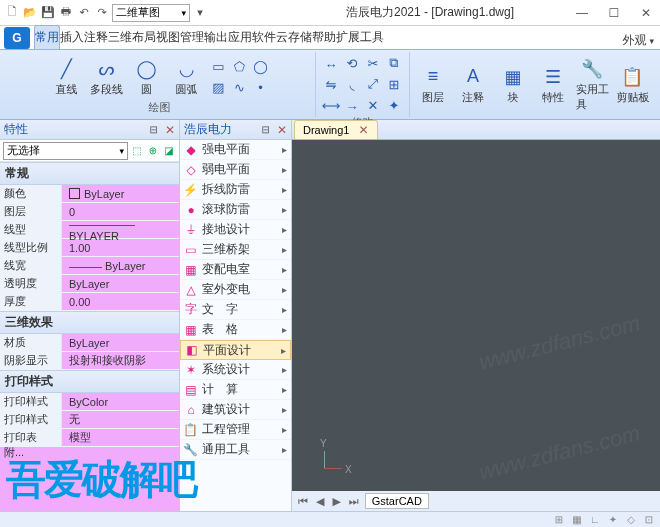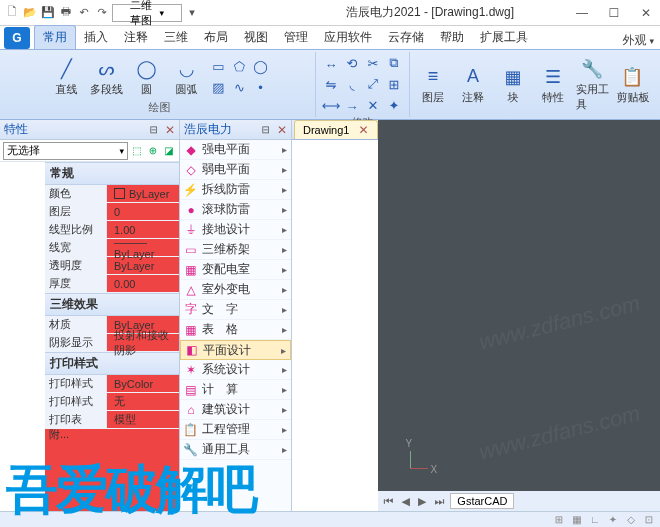--- a/index.html
+++ b/index.html
@@ -1,76 +1,76 @@
 <!DOCTYPE html>
 <html><head>
 <meta charset="utf-8">
 <style>
 * { box-sizing: border-box; margin: 0; padding: 0; font-family: "Microsoft YaHei", sans-serif; }
 body { width: 660px; height: 527px; overflow: hidden; background: #fff; position: relative; }
 
 .titlebar { height: 26px; background: #fff; display: flex; align-items: center; padding: 0 4px; border-bottom: 1px solid #d0d0d0; }
 .qat { display: flex; align-items: center; gap: 2px; flex: 1; }
 .qat-icon { width: 16px; height: 16px; font-size: 11px; color: #555; display: inline-flex; align-items: center; justify-content: center; cursor: pointer; }
-.qat-dropdown { width: 70px; height: 18px; border: 1px solid #aaa; font-size: 11px; display: flex; align-items: center; padding: 0 17px; }
+.qat-dropdown { width: 78px; height: 18px; border: 1px solid #aaa; font-size: 11px; display: flex; align-items: center; padding: 0 3px; }
 .title-center { flex: 1; text-align: center; font-size: 12px; color: #333; }
 .window-controls { display: flex; gap: 12px; }
 .win-btn { width: 20px; height: 20px; font-size: 12px; color: #555; display: inline-flex; align-items: center; justify-content: center; cursor: pointer; }
 
 .ribbon-tabs { height: 24px; display: flex; align-items: flex-end; padding-left: 4px; background: #fff; border-bottom: 1px solid #97b4e0; }
 .app-logo { width: 26px; height: 22px; background: #1976d2; border-radius: 3px; color: #fff; font-weight: bold; font-size: 12px; display: inline-flex; align-items: center; justify-content: center; margin-right: 4px; }
-.rtab { padding: 3px 8px; font-size: 12px; color: #333; cursor: pointer; margin-top: 24px; }
+.rtab { padding: 3px 0; font-size: 12px; color: #333; cursor: pointer; margin-top: 24px; }
 .rtab.active { background: #cfe0f7; border: 1px solid #97b4e0; border-bottom: none; border-radius: 3px 3px 0 0; color: #1355b0; }
 .appearance-drop { margin-left: auto; margin-right: 6px; font-size: 12px; color: #444; cursor: pointer; display:flex; align-items:center; gap:3px;}
 
 .ribbon-content { height: 70px; background: linear-gradient(#e1ecfc,#cfe0f7); border-bottom: 1px solid #97b4e0; display: flex; padding: 2px 4px; }
 .rpanel { border-right: 1px solid #b8cdee; display: flex; flex-direction: column; align-items: center; padding: 2px 6px; }
 .rpanel-body { display: flex; gap: 6px; flex: 1; align-items: center; }
 .rlarge { width: 34px; display: flex; flex-direction: column; align-items: center; font-size: 11px; color: #333; cursor: pointer; gap:1px;}
 .rlarge .ic { width: 24px; height: 24px; display: inline-flex; align-items: center; justify-content: center; font-size: 18px; color: #2a5db0; }
 .rsmall-grid { display: grid; grid-template-columns: repeat(3, 18px); grid-auto-rows: 18px; gap: 3px; }
 .rsmall { width: 18px; height: 18px; font-size: 13px; color: #2a5db0; display: inline-flex; align-items: center; justify-content: center; cursor: pointer; }
 .rpanel-title { font-size: 11px; color: #555; margin-top: 1px; }
 
 .workspace { display: flex; height: 391px; }
 .panel-col { display: flex; flex-direction: column; border-right: 1px solid #bcd; }
 .panel-head { height: 20px; background: linear-gradient(#e7eefb,#d6e4f8); display: flex; align-items: center; justify-content: space-between; padding: 0 4px; font-size: 12px; color: #1355b0; border-bottom: 1px solid #bcd;}
 .panel-sel-bar { height: 22px; display: flex; align-items: center; gap: 2px; padding: 2px 3px; border-bottom: 1px solid #dde6f3; }
 .sel-combo { flex:1; height: 18px; border: 1px solid #999; display: flex; align-items: center; padding: 0 3px; font-size: 11px; }
 .sel-mini { width:14px; height:14px; font-size:10px; color:#0a5; display:inline-flex; align-items:center; justify-content:center; cursor:pointer;}
-.prop-scroll { flex:1; overflow-y: auto; background:#ef4444;margin-left:45px; }
+.prop-scroll { flex:1; overflow-y: auto; background:#f0abfc; }
 .prop-group { background: linear-gradient(#e7eefb,#d6e4f8); font-size: 12px; font-weight: bold; color:#333; padding:2px 5px; border-top:1px solid #c0d0e8; border-bottom:1px solid #c0d0e8;}
 .prop-row { display: flex; font-size: 11px; height: 18px; }
 .prop-name { width: 62px; padding:1px 4px; color:#333; background:#eef3fb; border-right:1px solid #dde6f3; border-bottom:1px solid #eef3fb;}
 .prop-val { flex:1; padding:1px 7px; color:#333; border-bottom:1px solid #eef3fb; display:flex; align-items:center;}
 .bylayer-box { display:inline-block; width:11px; height:11px; border:1px solid #333; margin-right:4px;}
 
 .menu-list { flex:1; overflow-y:auto; background:#f8fbff; }
 .mitem { height: 20px; display: flex; align-items: center; gap: 4px; padding: 0 4px; font-size: 12px; color:#333; cursor:pointer; border-bottom:1px solid #eef3fb; justify-content: space-between;}
 .mitem .ml { display:flex; align-items:center; gap:4px; }
 .mitem .mic { width:14px; height:14px; font-size:12px; color:#d28; display:inline-flex; align-items:center; justify-content:center;}
 .mitem.sel { background:#fff0c8; border:1px solid #e5c87a; }
 .mitem .arr { font-size:10px; color:#666; }
 
-.canvas-area { flex:1; display:flex; flex-direction:row; }
+.canvas-area { flex:1; display:flex; flex-direction:column; }
 .doc-tab-bar { height:20px; background:linear-gradient(#e7eefb,#d6e4f8); display:flex; align-items:flex-end; padding-left:2px; border-bottom:1px solid #a0b8e0;}
 .doc-tab { padding:2px 8px; font-size:11px; background:#fff7d9; border:1px solid #d7c88a; border-bottom:none; border-radius:3px 3px 0 0; cursor:pointer;}
 .canvas { flex:1; background: #4a5258; position:relative; }
 .axis-y { position:absolute; left:32px; bottom:42px; width:1px; height:18px; background:#7a8;}
 .axis-x { position:absolute; left:32px; bottom:42px; height:1px; width:18px; background:#a55;}
 .axis-lbl-y { position:absolute; left:28px; bottom:62px; color:#999; font-size:10px;}
 .axis-lbl-x { position:absolute; left:53px; bottom:36px; color:#999; font-size:10px;}
 .canvas-tabs { position:absolute; left:0; bottom:0; right:0; height:20px; background:#e7eefb; display:flex; align-items:center; padding:0 4px; font-size:11px; gap:4px;}
 .ctab { padding:1px 6px; background:#fff; border:1px solid #bbb; cursor:pointer;}
 .nav-btn { padding:0 2px; color:#666; cursor:pointer;}
 
 .status-bar { height:16px; background:#e7eefb; border-top:1px solid #bcd; display:flex; align-items:center; justify-content:flex-end; padding:0 4px; font-size:10px; color:#444; gap:4px;}
 .status-icon { width:14px; height:14px; font-size:10px; color:#888; display:inline-flex; align-items:center; justify-content:center;}
 
-.watermark { position:absolute; left:6px; bottom:12px; font-size:52px; font-weight:900; color:#0099e5; letter-spacing:-2px; line-height:1; font-family:"SimHei","Microsoft YaHei",sans-serif; z-index:100; }
+.watermark { position:absolute; left:6px; bottom:28px; font-size:40px; font-weight:900; color:#0099e5; letter-spacing:-2px; line-height:1; font-family:"SimHei","Microsoft YaHei",sans-serif; z-index:100; }
 .watermark2 { position:absolute; right:18px; top:190px; transform:rotate(-14deg); font-size:22px; font-style:italic; color:rgba(255,255,255,0.06); font-family:Arial; z-index:3; pointer-events:none;}
 .watermark3 { position:absolute; right:18px; top:300px; transform:rotate(-14deg); font-size:22px; font-style:italic; color:rgba(255,255,255,0.06); font-family:Arial; z-index:3; pointer-events:none;}
 
 .close-x { font-size:12px; color:#a55; cursor:pointer; }
 </style>
 </head>
 <body>
 
 <div class="titlebar">
   <div class="qat">
@@ -96,20 +96,21 @@
 
 <div class="ribbon-tabs">
   <div class="app-logo">G</div>
   <div class="rtab active">常用</div>
   <div class="rtab">插入</div>
   <div class="rtab">注释</div>
   <div class="rtab">三维</div>
   <div class="rtab">布局</div>
   <div class="rtab">视图</div>
   <div class="rtab">管理</div>
+  <div class="rtab">输出</div>
   <div class="rtab">应用软件</div>
   <div class="rtab">云存储</div>
   <div class="rtab">帮助</div>
   <div class="rtab">扩展工具</div>
   <div class="appearance-drop">
     <span>外观</span>
     <span style="font-size:9px;">▾</span>
   </div>
 </div>
 
@@ -215,20 +216,24 @@
           <div class="prop-val">
             <span class="bylayer-box"></span>
             <span>ByLayer</span>
           </div>
         </div>
       <div class="prop-row">
           <div class="prop-name">图层</div>
           <div class="prop-val">0</div>
         </div>
       <div class="prop-row">
+          <div class="prop-name">线型</div>
+          <div class="prop-val">—————— BYLAYER</div>
+        </div>
+      <div class="prop-row">
           <div class="prop-name">线型比例</div>
           <div class="prop-val">1.00</div>
         </div>
       <div class="prop-row">
           <div class="prop-name">线宽</div>
           <div class="prop-val">——— ByLayer</div>
         </div>
       <div class="prop-row">
           <div class="prop-name">透明度</div>
           <div class="prop-val">ByLayer</div>

